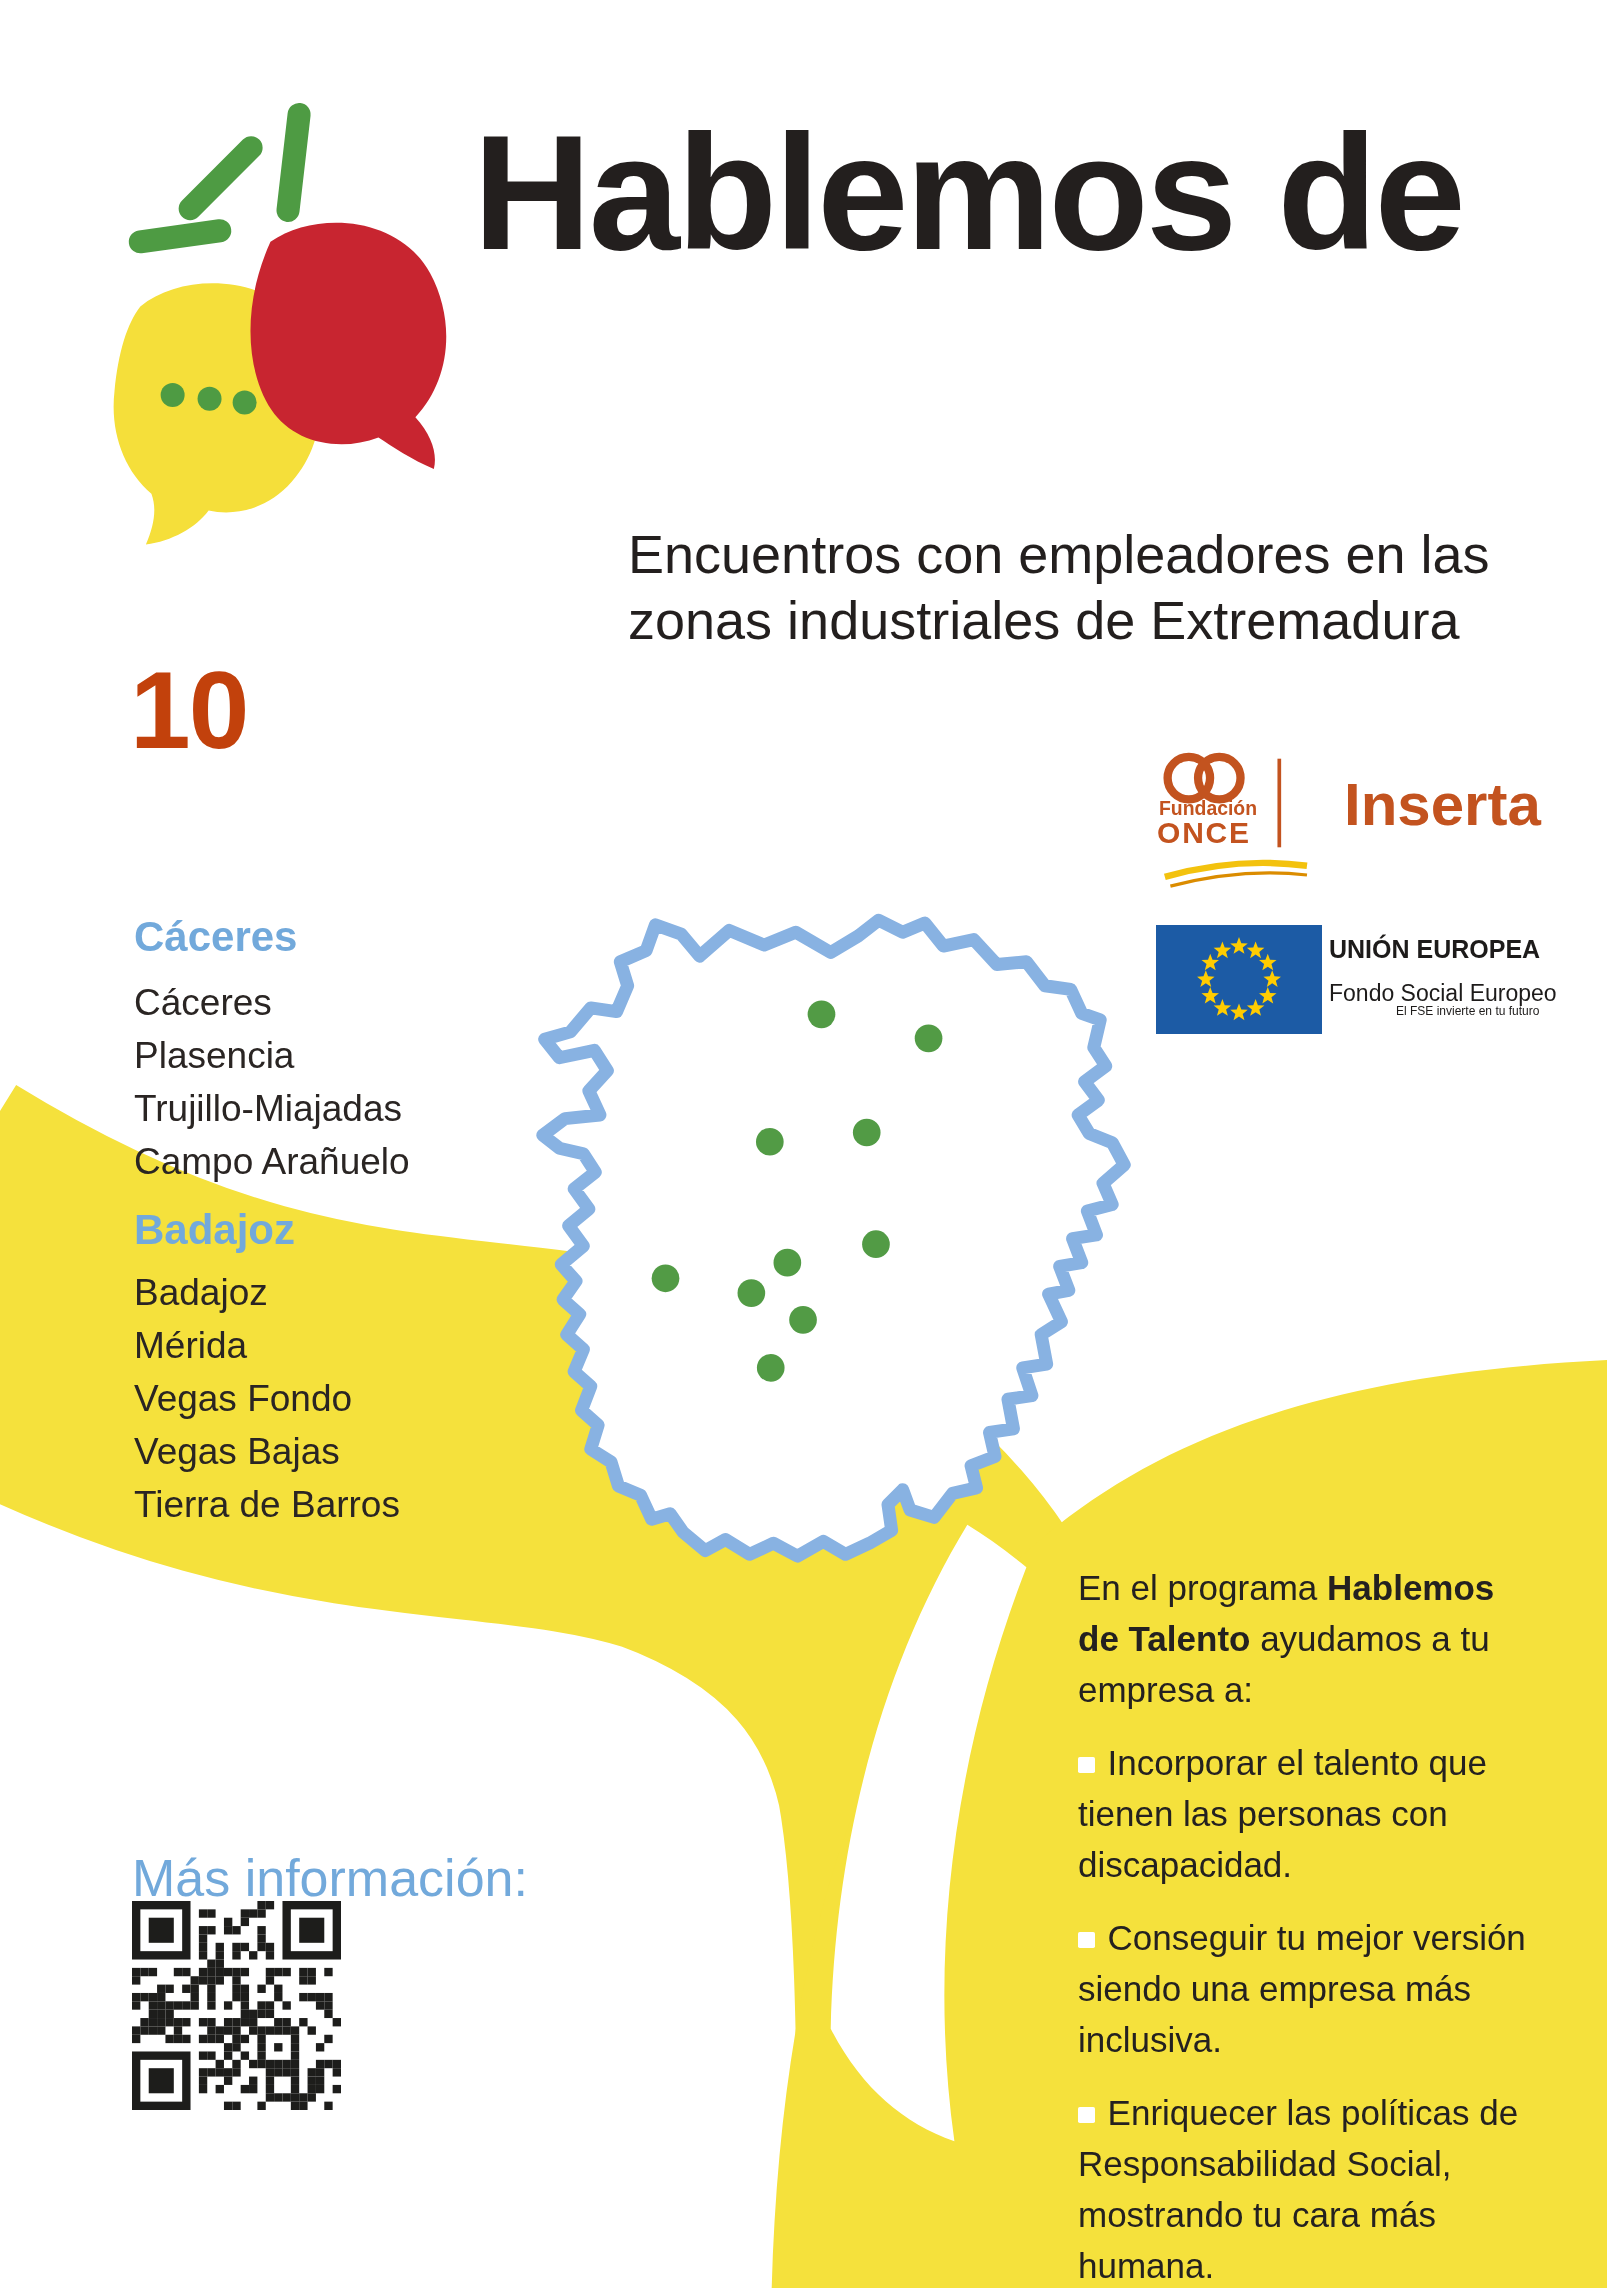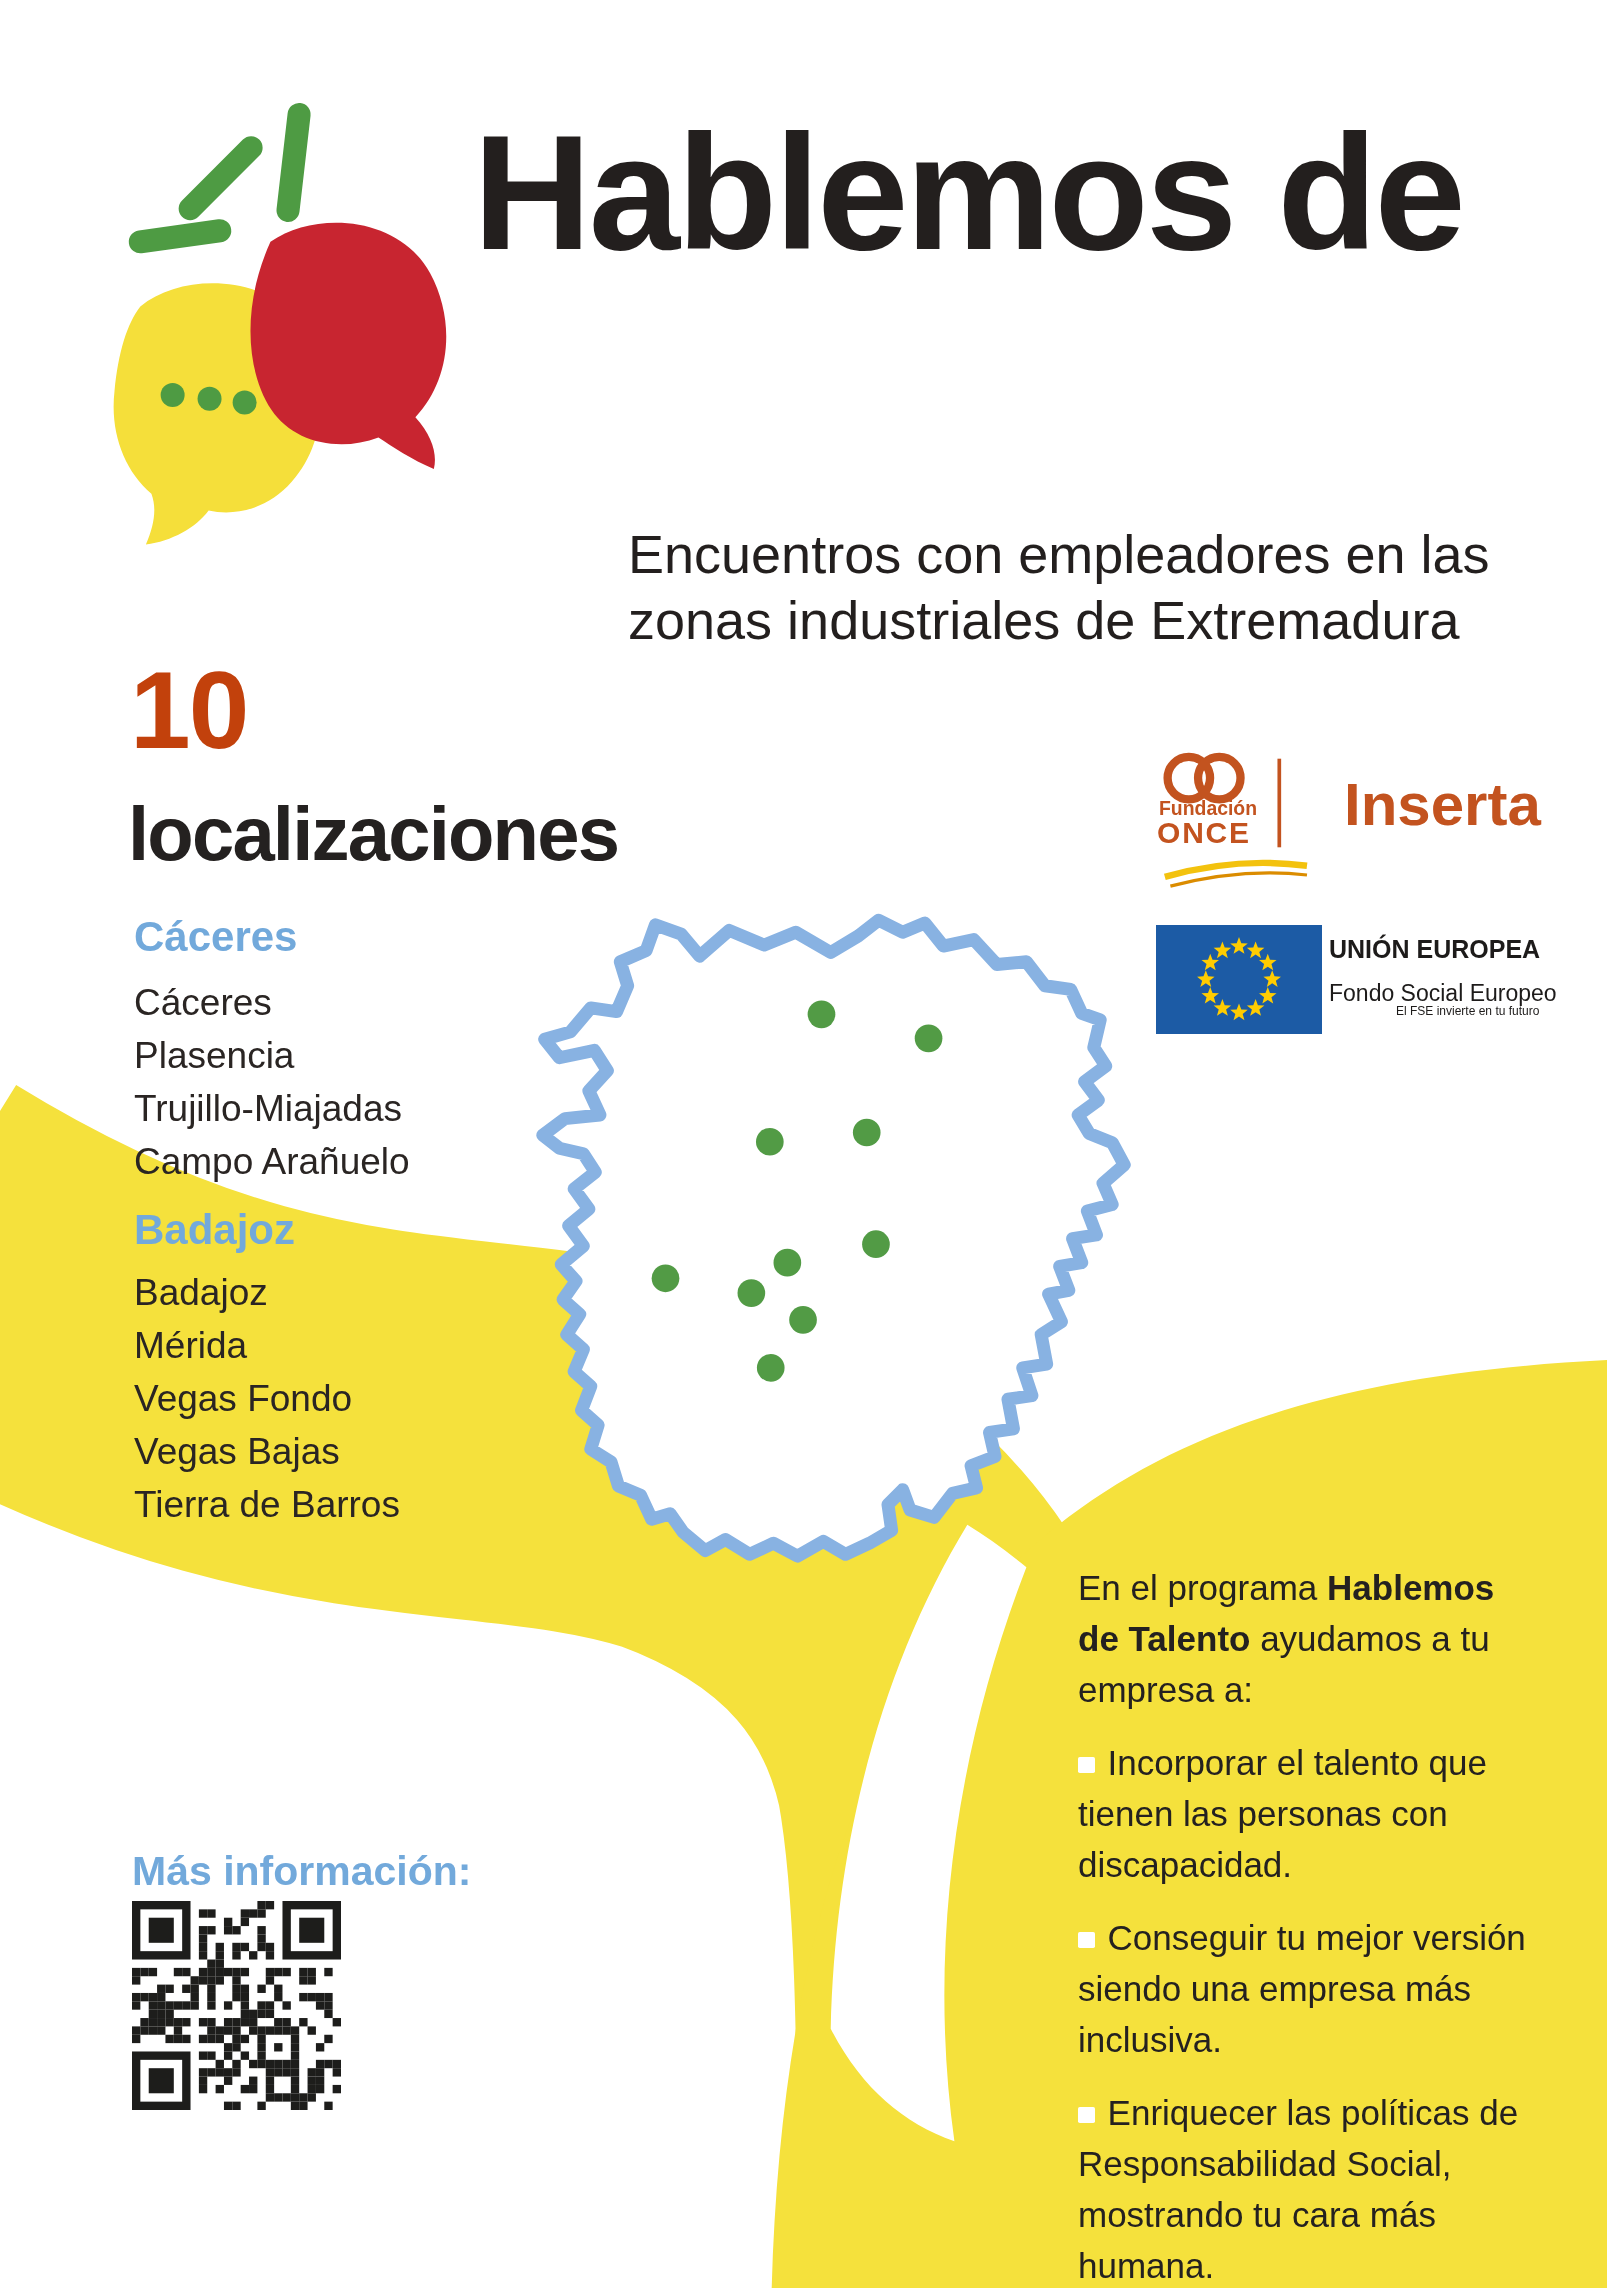--- a/index.html
+++ b/index.html
@@ -23,21 +23,21 @@
   .partners-text{color:#C3531F;white-space:nowrap;line-height:1;}
   .eu-flag{left:1156px;top:925px;width:166px;height:109px;background:#1C5BA5;}
   .eu-flag svg{display:block;width:166px;height:109px;}
   .eu-title{left:1329px;top:935px;font-size:25px;font-weight:700;color:#1d1b1a;white-space:nowrap;}
   .eu-sub{left:1329px;top:980px;font-size:23px;color:#1d1b1a;white-space:nowrap;}
   .eu-tag{left:1396px;top:1004px;font-size:12px;color:#1d1b1a;white-space:nowrap;}
   .program{left:1078px;top:1562px;width:517px;font-size:35px;line-height:51px;color:#242120;}
   .program p{margin:0 0 22px 0;white-space:pre-line;}
   .program b{font-weight:700;}
   .sq{display:inline-block;width:16.6px;height:16.6px;background:#ffffff;margin-right:13px;border-radius:1.8px;vertical-align:1.8px;}
-  .more-info{left:132px;top:1848px;font-size:41px;font-weight:700;color:#72A9DB;white-space:nowrap;}
+  .more-info{left:132px;top:1848px;font-size:52px;font-weight:400;color:#72A9DB;white-space:nowrap;}
   #qr-code{position:absolute;left:132px;top:1901px;width:209px;height:209px;}
 </style>
 </head>
 <body>
 
 <div class="poster">
 
   <svg class="bg" viewBox="0 0 1754 2480" aria-hidden="true">
 
     <path d="M -90,1350 C 300,1590 520,1520 740,1590 C 930,1660 1015,1780 1045,1915 C 1066,2030 1070,2200 1068,2480" fill="none" stroke="#F5E13C" stroke-width="410"></path>
@@ -86,21 +86,20 @@
   </svg>
 
   <div class="abs title1">Hablemos de</div>
 
   <div class="abs subtitle">
     <div>Encuentros con empleadores en las</div>
     <div>zonas industriales de Extremadura</div>
   </div>
 
   <div class="abs count">10</div>
-  <div class="abs count-label">localizaciones</div>
 
   <div class="abs sec-head" style="left:134px;top:916px;">Cáceres</div>
   <div class="abs sec-items" style="left:134px;top:976px;">
     <div>Cáceres</div>
     <div>Plasencia</div>
     <div>Trujillo-Miajadas</div>
     <div>Campo Arañuelo</div>
   </div>
 
   <div class="abs sec-head" style="left:134px;top:1209px;">Badajoz</div>

